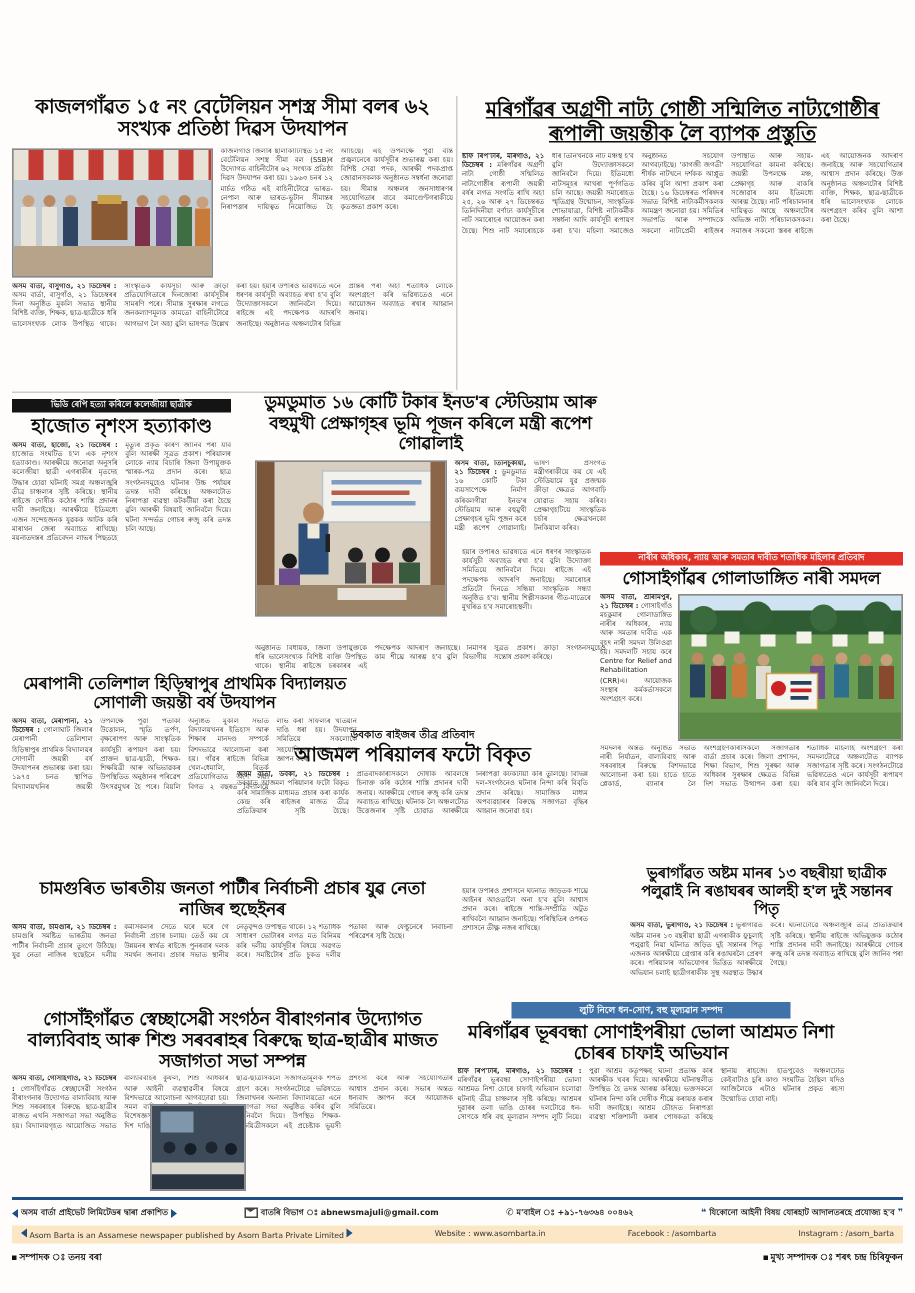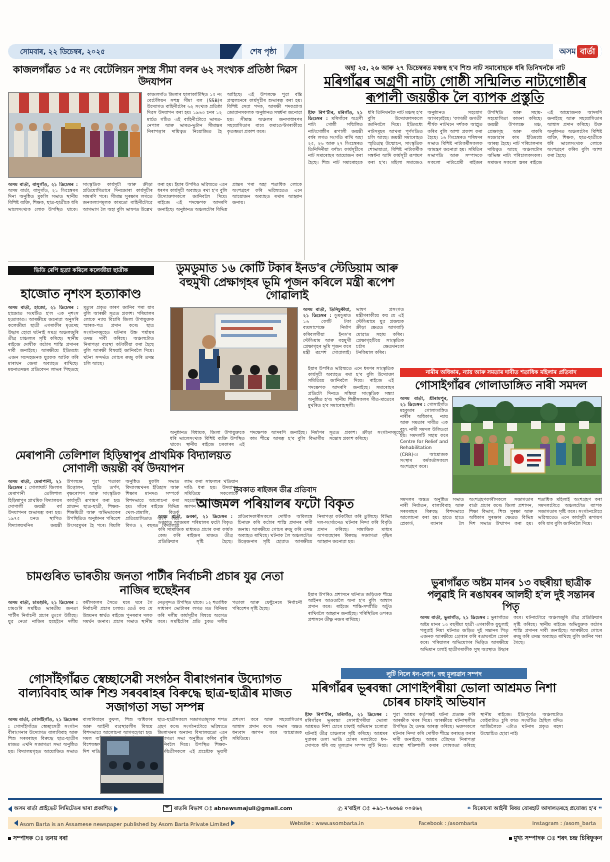--- a/index.html
+++ b/index.html
@@ -55,37 +55,26 @@
            font-size:5.2px;color:#333;padding:0 6px;box-sizing:border-box;}
   .foot-r3{position:absolute;left:8px;top:833px;width:594px;display:flex;
            justify-content:space-between;font-size:6px;font-weight:bold;color:#111;}
   .sq{display:inline-block;width:3px;height:3px;background:#111;margin-right:2px;vertical-align:middle;}
 </style>
 </head>
 <body>
 
 <div class="page">
 
-  <div class="strip">
-    <div class="seg-date">সোমবাৰ, ২২ ডিচেম্বৰ, ২০২৫</div>
-    <div class="slant-navy"></div>
-    <div class="seg-tab">শেষ পৃষ্ঠা</div>
-    <div class="slant-blue"></div>
-    <div class="seg-fill"></div>
-    <div class="brand">
-      <span class="b1">অসম</span>
-      <span class="b2">বাৰ্তা</span>
-    </div>
-  </div>
 
   <div class="vrule" style="left:304px;top:64px;height:196px;"></div>
   <div class="hrule" style="left:8px;top:261px;width:294px;"></div>
 
   <div class="art" style="left:8px;top:64px;width:294px;">
-    <div class="hl" style="font-size:10px;">কাজলগাঁৱত ১৫ নং বেটেলিয়ন সশস্ত্ৰ সীমা বলৰ ৬২ সংখ্যক প্ৰতিষ্ঠা দিৱস উদযাপন</div>
+    <div class="hl" style="font-size:13px;">কাজলগাঁৱত ১৫ নং বেটেলিয়ন সশস্ত্ৰ সীমা বলৰ ৬২ সংখ্যক প্ৰতিষ্ঠা দিৱস উদযাপন</div>
     <div style="display:flex;gap:5px;margin-top:4px;">
       <div class="photo" style="width:132px;height:84px;flex:0 0 auto;">
         <svg width="132" height="84" viewBox="0 0 132 84">
           <rect width="132" height="84" fill="#aebfcb"></rect>
           <rect width="132" height="20" fill="#c23b35"></rect>
           <rect y="0" width="132" height="20" fill="url(#)"></rect>
           <g>
             <rect x="0" y="0" width="10" height="20" fill="#e9e2d6"></rect>
               <rect x="20" y="0" width="10" height="20" fill="#e9e2d6"></rect>
             <rect x="40" y="0" width="10" height="20" fill="#e9e2d6"></rect>
@@ -120,34 +109,33 @@
         <span>কাজলগাঁও জিলাৰ ছালাকাটিস্থিত ১৫ নং বেটেলিয়ন সশস্ত্ৰ সীমা বল (SSB)ৰ উদ্যোগত বাহিনীটোৰ ৬২ সংখ্যক প্ৰতিষ্ঠা দিৱস উদযাপন কৰা হয়। ১৯৬৩ চনৰ ১২ মাৰ্চত গঠিত এই বাহিনীটোৱে ভাৰত-নেপাল আৰু ভাৰত-ভুটান সীমান্তৰ নিৰাপত্তাৰ দায়িত্বত নিয়োজিত হৈ আহিছে। এই উপলক্ষে পুৱা বন্তি প্ৰজ্বলনেৰে কাৰ্যসূচীৰ শুভাৰম্ভ কৰা হয়। বিশিষ্ট সেৱা পদক, আৰক্ষী পদকপ্ৰাপ্ত জোৱানসকলক অনুষ্ঠানত সম্বৰ্ধনা জনোৱা হয়। সীমান্ত অঞ্চলৰ জনসাধাৰণৰ সহযোগিতাৰ বাবে কমাণ্ডেণ্টগৰাকীয়ে কৃতজ্ঞতা প্ৰকাশ কৰে।</span>
       </div>
     </div>
     <div class="bd c4" style="height:98px;margin-top:4px;">
       <b class="dl">অসম বাৰ্তা, বাসুগাঁও, ২১ ডিচেম্বৰ :</b>
       <span>অসম বাৰ্তা, বাসুগাঁও, ২১ ডিচেম্বৰৰ দিনা অনুষ্ঠিত মুকলি সভাত স্থানীয় বিশিষ্ট ব্যক্তি, শিক্ষক, ছাত্ৰ-ছাত্ৰীকে ধৰি ভালেসংখ্যক লোক উপস্থিত থাকে। সাংস্কৃতিক কাৰ্যসূচী আৰু ক্ৰীড়া প্ৰতিযোগিতাৰে দিনজোৰা কাৰ্যসূচীৰ সামৰণি পৰে। সীমান্ত সুৰক্ষাৰ লগতে জনকল্যাণমূলক কামতো বাহিনীটোৱে আগভাগ লৈ অহা বুলি ভাষণত উল্লেখ কৰা হয়। ইয়াৰ উপৰিও ভৱিষ্যতে এনে ধৰণৰ কাৰ্যসূচী অব্যাহত ৰখা হ'ব বুলি উদ্যোক্তাসকলে জানিবলৈ দিয়ে। ৰাইজে এই পদক্ষেপক আদৰণি জনাইছে। অনুষ্ঠানত অঞ্চলটোৰ বিভিন্ন প্ৰান্তৰ পৰা অহা শতাধিক লোকে অংশগ্ৰহণ কৰি ভৱিষ্যতেও এনে আয়োজন অব্যাহত ৰখাৰ আহ্বান জনায়।</span>
     </div>
   </div>
 
   <div class="art" style="left:308px;top:64px;width:294px;">
-    <div class="kick" style="font-size:6.4px;color:#111;">অহা ২৫, ২৬ আৰু ২৭ ডিচেম্বৰত মঞ্চস্থ হ'ব শিশু নাট সমাৰোহকে ধৰি তিনিখনকৈ নাট</div>
     <div class="hl" style="font-size:13.5px;margin-top:2px;text-decoration:underline;">মৰিগাঁৱৰ অগ্ৰণী নাট্য গোষ্ঠী সন্মিলিত নাট্যগোষ্ঠীৰ ৰূপালী জয়ন্তীক লৈ ব্যাপক প্ৰস্তুতি</div>
     <div class="bd c5" style="height:222px;margin-top:4px;">
       <b class="dl">ষ্টাফ ৰিপ'ৰ্টাৰ, মৰিগাঁও, ২১ ডিচেম্বৰ :</b>
       <span>মৰিগাঁৱৰ অগ্ৰণী নাট্য গোষ্ঠী সন্মিলিত নাট্যগোষ্ঠীৰ ৰূপালী জয়ন্তী বৰ্ষৰ লগত সংগতি ৰাখি অহা ২৫, ২৬ আৰু ২৭ ডিচেম্বৰত তিনিদিনীয়া বৰ্ণাঢ্য কাৰ্যসূচীৰে নাট সমাৰোহৰ আয়োজন কৰা হৈছে। শিশু নাট সমাৰোহকে ধৰি তিনিখনকৈ নাট মঞ্চস্থ হ'ব বুলি উদ্যোক্তাসকলে জানিবলৈ দিয়ে। ইতিমধ্যে নাটসমূহৰ আখৰা পূৰ্ণগতিত চলি আছে। জয়ন্তী সমাৰোহত স্মৃতিগ্ৰন্থ উন্মোচন, সাংস্কৃতিক শোভাযাত্ৰা, বিশিষ্ট নাট্যকৰ্মীক সম্বৰ্ধনা আদি কাৰ্যসূচী ৰূপায়ণ কৰা হ'ব। মহিলা সমাজেও অনুষ্ঠানত সহযোগ আগবঢ়াইছে। 'কাগজী জগতী' শীৰ্ষক নাটখনে দৰ্শকক আপ্লুত কৰিব বুলি আশা প্ৰকাশ কৰা হৈছে। ১৬ ডিচেম্বৰত পৰিষদৰ সভাত বিশিষ্ট নাট্যকৰ্মীসকলক আমন্ত্ৰণ জনোৱা হয়। সমিতিৰ সভাপতি আৰু সম্পাদকে সকলো নাট্যপ্ৰেমী ৰাইজৰ উপস্থিতি আৰু সহায়-সহযোগিতা কামনা কৰিছে। জয়ন্তী উপলক্ষে মঞ্চ, প্ৰেক্ষাগৃহ আৰু বাকৰি সজোৱাৰ কাম ইতিমধ্যে আৰম্ভ হৈছে। নাট পৰিচালনাৰ দায়িত্বত আছে অঞ্চলটোৰ অভিজ্ঞ নাট্য পৰিচালকসকল। সমাজৰ সকলো স্তৰৰ ৰাইজে এই আয়োজনক আদৰণি জনাইছে আৰু সহযোগিতাৰ আশ্বাস প্ৰদান কৰিছে। উক্ত অনুষ্ঠানত অঞ্চলটোৰ বিশিষ্ট ব্যক্তি, শিক্ষক, ছাত্ৰ-ছাত্ৰীকে ধৰি ভালেসংখ্যক লোকে অংশগ্ৰহণ কৰিব বুলি আশা কৰা হৈছে।</span>
     </div>
   </div>
   <div class="art bd" style="left:308px;top:366px;width:86px;height:116px;">
     <span>ইয়াৰ উপৰিও ভৱিষ্যতে এনে ধৰণৰ সাংস্কৃতিক কাৰ্যসূচী অব্যাহত ৰখা হ'ব বুলি উদ্যোক্তা সমিতিয়ে জানিবলৈ দিয়ে। ৰাইজে এই পদক্ষেপক আদৰণি জনাইছে। সমাৰোহৰ প্ৰতিটো দিনতে সন্ধিয়া সাংস্কৃতিক সন্ধ্যা অনুষ্ঠিত হ'ব। স্থানীয় শিল্পীসকলৰ গীত-মাতেৰে মুখৰিত হ'ব সমাৰোহস্থলী।</span>
   </div>
 
   <div class="art" style="left:8px;top:266px;width:146px;">
     <div class="kick rev-black" style="font-size:5.6px;">ভিডি ৰেপি হত্যা কৰিলে কলেজীয়া ছাত্ৰীক</div>
-    <div class="hl" style="font-size:12.5px;margin-top:12px;">হাজোত নৃশংস হত্যাকাণ্ড</div>
+    <div class="hl" style="font-size:12.5px;margin-top:2px;">হাজোত নৃশংস হত্যাকাণ্ড</div>
     <div class="bd c2" style="height:148px;margin-top:3px;">
       <b class="dl">অসম বাৰ্তা, হাজো, ২১ ডিচেম্বৰ :</b>
       <span>হাজোত সংঘটিত হ'ল এক নৃশংস হত্যাকাণ্ড। আৰক্ষীয়ে জনোৱা অনুসৰি কলেজীয়া ছাত্ৰী এগৰাকীৰ মৃতদেহ উদ্ধাৰ হোৱা ঘটনাই সমগ্ৰ অঞ্চলজুৰি তীব্ৰ চাঞ্চল্যৰ সৃষ্টি কৰিছে। স্থানীয় ৰাইজে দোষীক কঠোৰ শাস্তি প্ৰদানৰ দাবী জনাইছে। আৰক্ষীয়ে ইতিমধ্যে এজন সন্দেহজনক যুৱকক আটক কৰি মাৰাথন জেৰা অব্যাহত ৰাখিছে। ময়নাতদন্তৰ প্ৰতিবেদন লাভৰ পিছতহে মৃত্যুৰ প্ৰকৃত কাৰণ জানিব পৰা যাব বুলি আৰক্ষী সূত্ৰত প্ৰকাশ। পৰিয়ালৰ লোকে ন্যায় বিচাৰি জিলা উপায়ুক্তক স্মাৰক-পত্ৰ প্ৰদান কৰে। ছাত্ৰ সংগঠনসমূহেও ঘটনাৰ উচ্চ পৰ্যায়ৰ তদন্ত দাবী কৰিছে। অঞ্চলটোত নিৰাপত্তা ব্যৱস্থা কটকটীয়া কৰা হৈছে বুলি আৰক্ষী বিষয়াই জানিবলৈ দিয়ে। ঘটনা সন্দৰ্ভত গোচৰ ৰুজু কৰি তদন্ত চলি আছে।</span>
     </div>
   </div>
 
   <div class="art" style="left:158px;top:262px;width:234px;padding-left:12px;">
     <div class="hl" style="font-size:11.5px;">ডুমডুমাত ১৬ কোটি টকাৰ ইনড'ৰ স্টেডিয়াম আৰু বহুমুখী প্ৰেক্ষাগৃহৰ ভূমি পূজন কৰিলে মন্ত্ৰী ৰূপেশ গোৱালাই</div>
     <div style="display:flex;gap:5px;margin-top:4px;">
       <div class="photo" style="width:126px;height:102px;flex:0 0 auto;">
@@ -257,21 +245,21 @@
     <div class="hl" style="font-size:13px;margin-top:1px;">আজমল পৰিয়ালৰ ফটো বিকৃত</div>
     <div class="bd c3" style="height:70px;margin-top:3px;">
       <b class="dl">অসম বাৰ্তা, ডবকা, ২১ ডিচেম্বৰ :</b>
       <span>ডবকাত আজমল পৰিয়ালৰ ফটো বিকৃত কৰি সামাজিক মাধ্যমত প্ৰচাৰ কৰা কাৰ্যক কেন্দ্ৰ কৰি ৰাইজৰ মাজত তীব্ৰ প্ৰতিক্ৰিয়াৰ সৃষ্টি হৈছে। প্ৰতিবাদকাৰীসকলে দোষীক অবিলম্বে চিনাক্ত কৰি কঠোৰ শাস্তি প্ৰদানৰ দাবী জনায়। আৰক্ষীয়ে গোচৰ ৰুজু কৰি তদন্ত অব্যাহত ৰাখিছে। ঘটনাক লৈ অঞ্চলটোত উত্তেজনাৰ সৃষ্টি হোৱাত আৰক্ষীয়ে নিৰাপত্তা কটকটীয়া কৰি তুলিছে। বিভিন্ন দল-সংগঠনেও ঘটনাৰ নিন্দা কৰি বিবৃতি প্ৰদান কৰিছে। সামাজিক মাধ্যম অপব্যৱহাৰৰ বিৰুদ্ধে সজাগতা বৃদ্ধিৰ আহ্বান জনোৱা হয়।</span>
     </div>
   </div>
   <div class="art bd" style="left:308px;top:592px;width:84px;height:72px;">
     <span>ইয়াৰ উপৰিও প্ৰশাসনে ঘটনাত জড়িতক শীঘ্ৰে আইনৰ আওতালৈ অনা হ'ব বুলি আশ্বাস প্ৰদান কৰে। ৰাইজে শান্তি-সম্প্ৰীতি অটুত ৰাখিবলৈ আহ্বান জনাইছে। পৰিস্থিতিৰ ওপৰত প্ৰশাসনে তীক্ষ্ণ নজৰ ৰাখিছে।</span>
   </div>
 
-  <div class="art" style="left:8px;top:570px;width:294px;">
+  <div class="art" style="left:8px;top:586px;width:294px;">
     <div class="hl" style="font-size:11.5px;width:260px;margin:0 auto;">চামগুৰিত ভাৰতীয় জনতা পাৰ্টীৰ নিৰ্বাচনী প্ৰচাৰ যুৱ নেতা নাজিৰ হুছেইনৰ</div>
     <div class="bd c4" style="height:48px;margin-top:3px;">
       <b class="dl">অসম বাৰ্তা, চামগুৰি, ২১ ডিচেম্বৰ :</b>
       <span>চামগুৰি সমষ্টিত ভাৰতীয় জনতা পাৰ্টীৰ নিৰ্বাচনী প্ৰচাৰ তুংগে উঠিছে। যুৱ নেতা নাজিৰ হুছেইনে দলীয় কৰ্মীসকলৰ সৈতে ঘৰে ঘৰে গৈ নিৰ্বাচনী প্ৰচাৰ চলায়। তেওঁ কয় যে উন্নয়নৰ স্বাৰ্থত ৰাইজে পুনৰবাৰ দলক সমৰ্থন জনাব। প্ৰচাৰ সভাত স্থানীয় নেতৃবৃন্দও উপস্থিত থাকে। ১২ শতাধিক সাধাৰণ ভোটাৰৰ লগত মত বিনিময় কৰি দলীয় কাৰ্যসূচীৰ বিষয়ে অৱগত কৰে। সমষ্টিটোৰ প্ৰতি চুকত দলীয় পতাকা আৰু ফেষ্টুনেৰে নিৰ্বাচনী পৰিৱেশৰ সৃষ্টি হৈছে।</span>
     </div>
   </div>
 
   <div class="art" style="left:8px;top:672px;width:294px;">
     <div class="hl" style="font-size:12px;">গোসাঁইগাঁৱত স্বেচ্ছাসেৱী সংগঠন বীৰাংগনাৰ উদ্যোগত বাল্যবিবাহ আৰু শিশু সৰবৰাহৰ বিৰুদ্ধে ছাত্ৰ-ছাত্ৰীৰ মাজত সজাগতা সভা সম্পন্ন</div>
     <div class="bd c4" style="height:74px;margin-top:3px;position:relative;">

